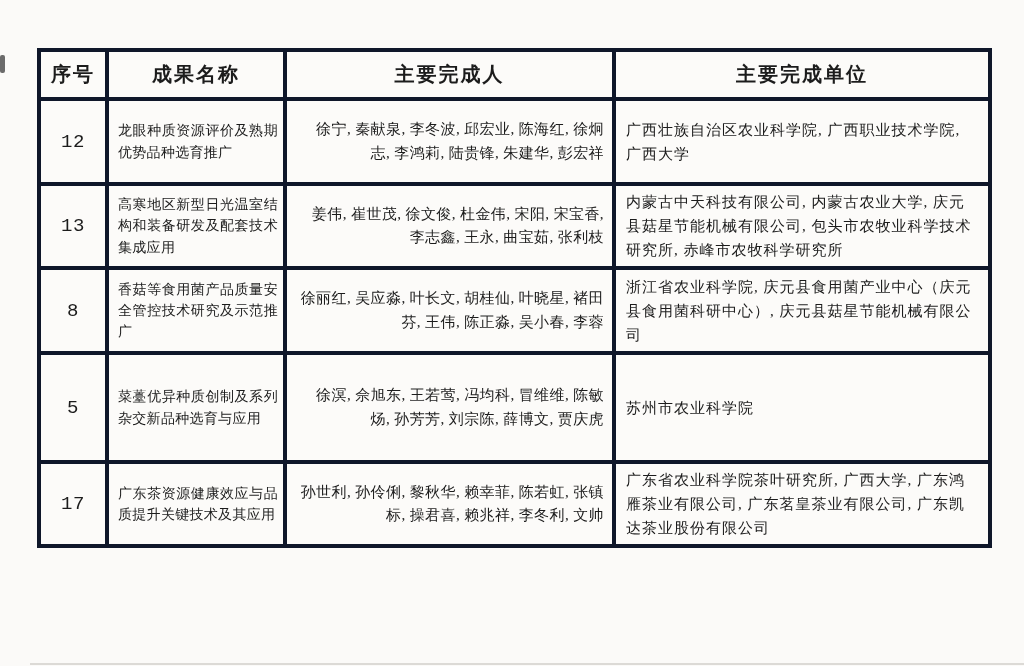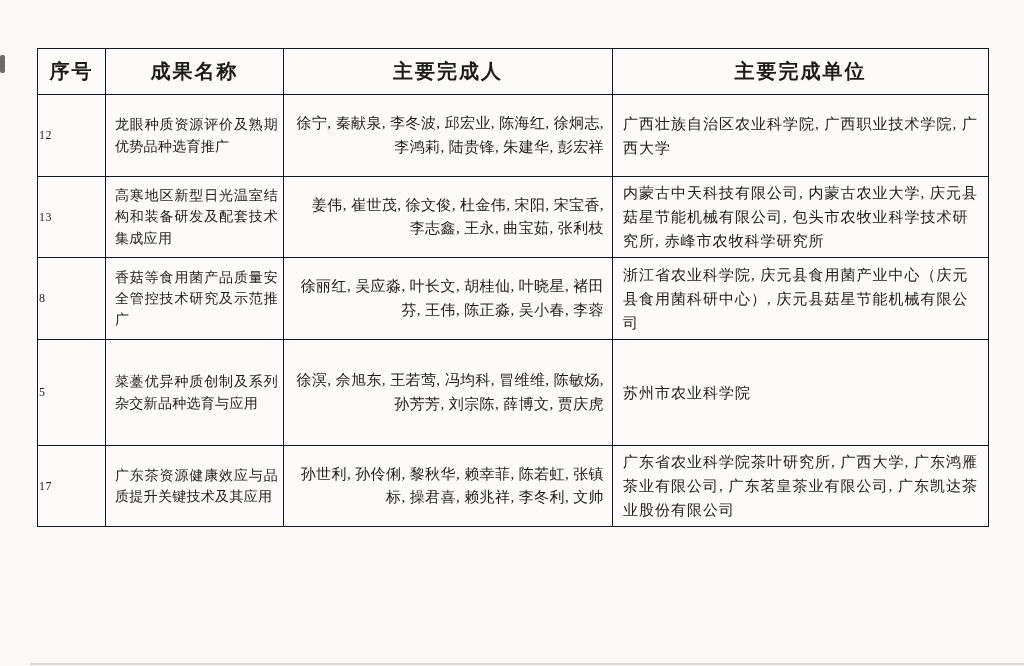--- a/index.html
+++ b/index.html
@@ -18,35 +18,37 @@
   table.results {
     position: absolute;
     left: 37px;
     top: 48px;
     width: 951px;
     border-collapse: collapse;
     table-layout: fixed;
     background: #fcfbf9;
   }
   .results th, .results td {
-    border: 1px solid #0f172a;
+    border: 4px solid #0f172a;
     vertical-align: middle;
     overflow: hidden;
   }
   .results th {
     height: 45px;
     font-size: 20px;
     font-weight: 700;
     letter-spacing: 2px;
     text-align: center;
     padding: 0 2px;
   }
   td.c-no {
-    font-size: 12px;
+    text-align: center;
+    font-size: 19px;
     letter-spacing: 0.5px;
+    font-family: Liberation Mono, monospace;
   }
   td.c-name {
     font-size: 14px;
     line-height: 1.52;
     padding: 4px 5px 4px 9px;
     text-align: justify;
     letter-spacing: 0.3px;
   }
   td.c-people {
     font-size: 15px;

